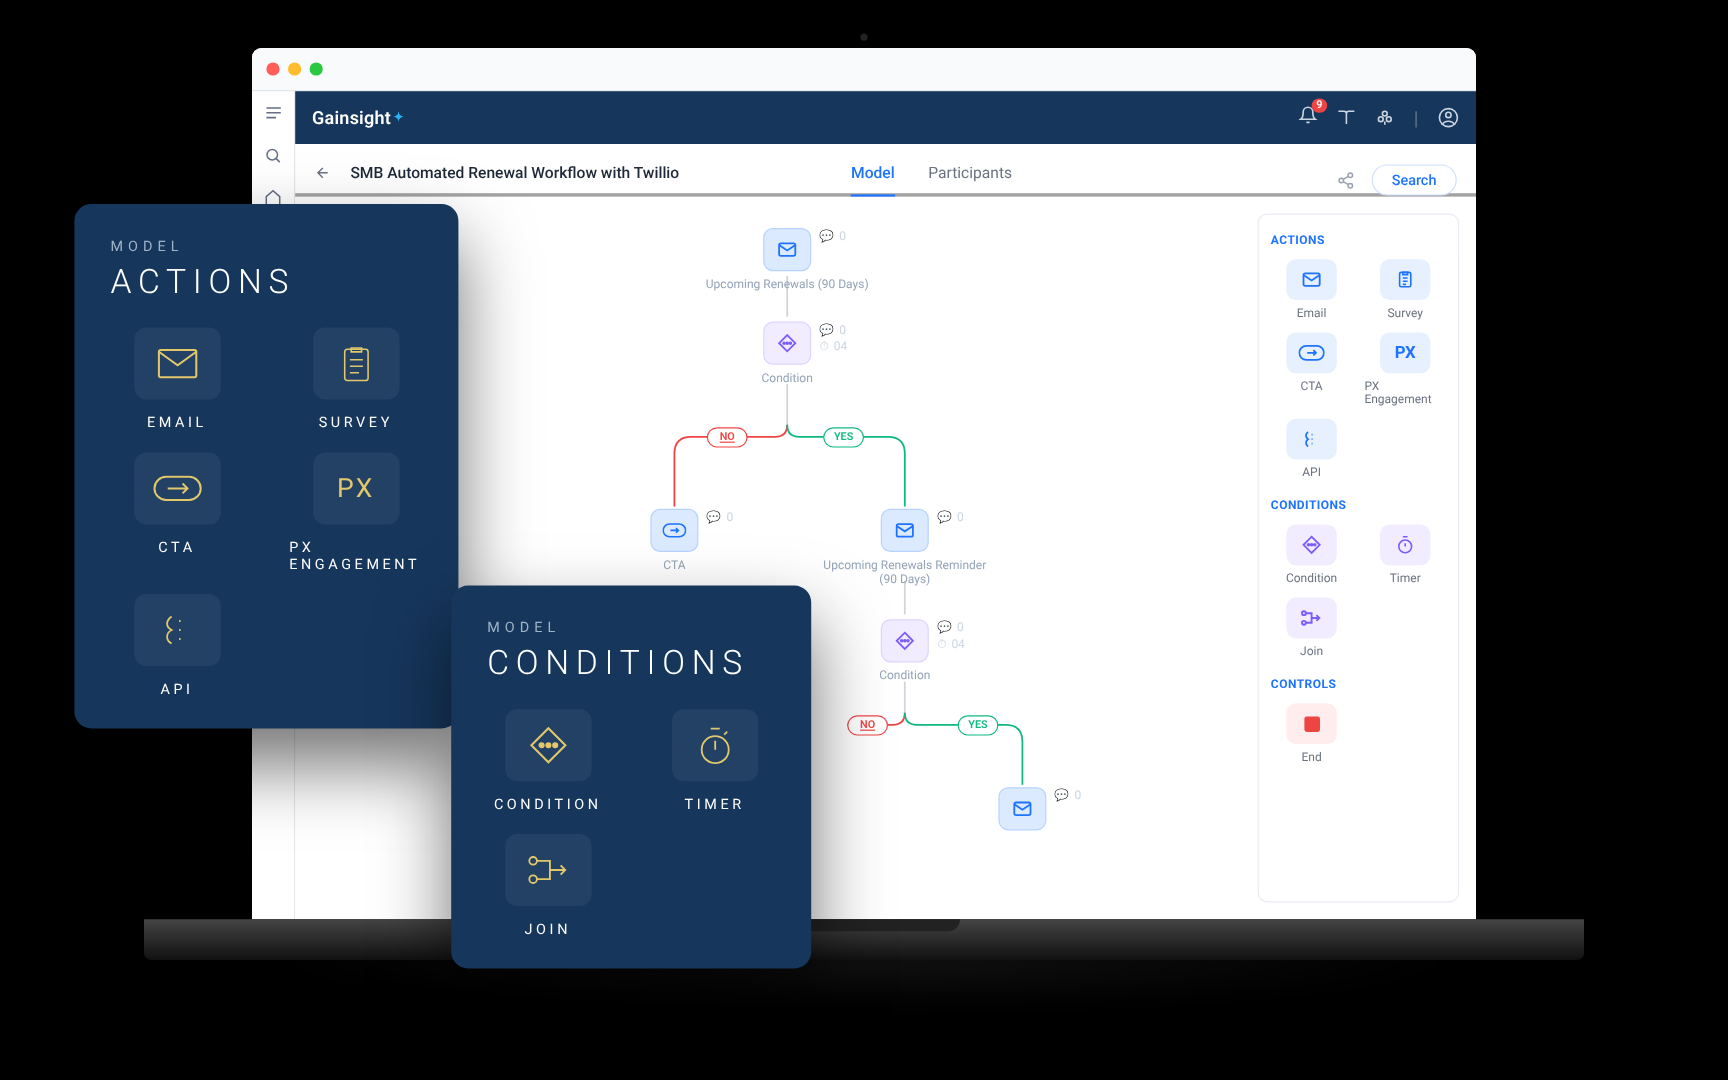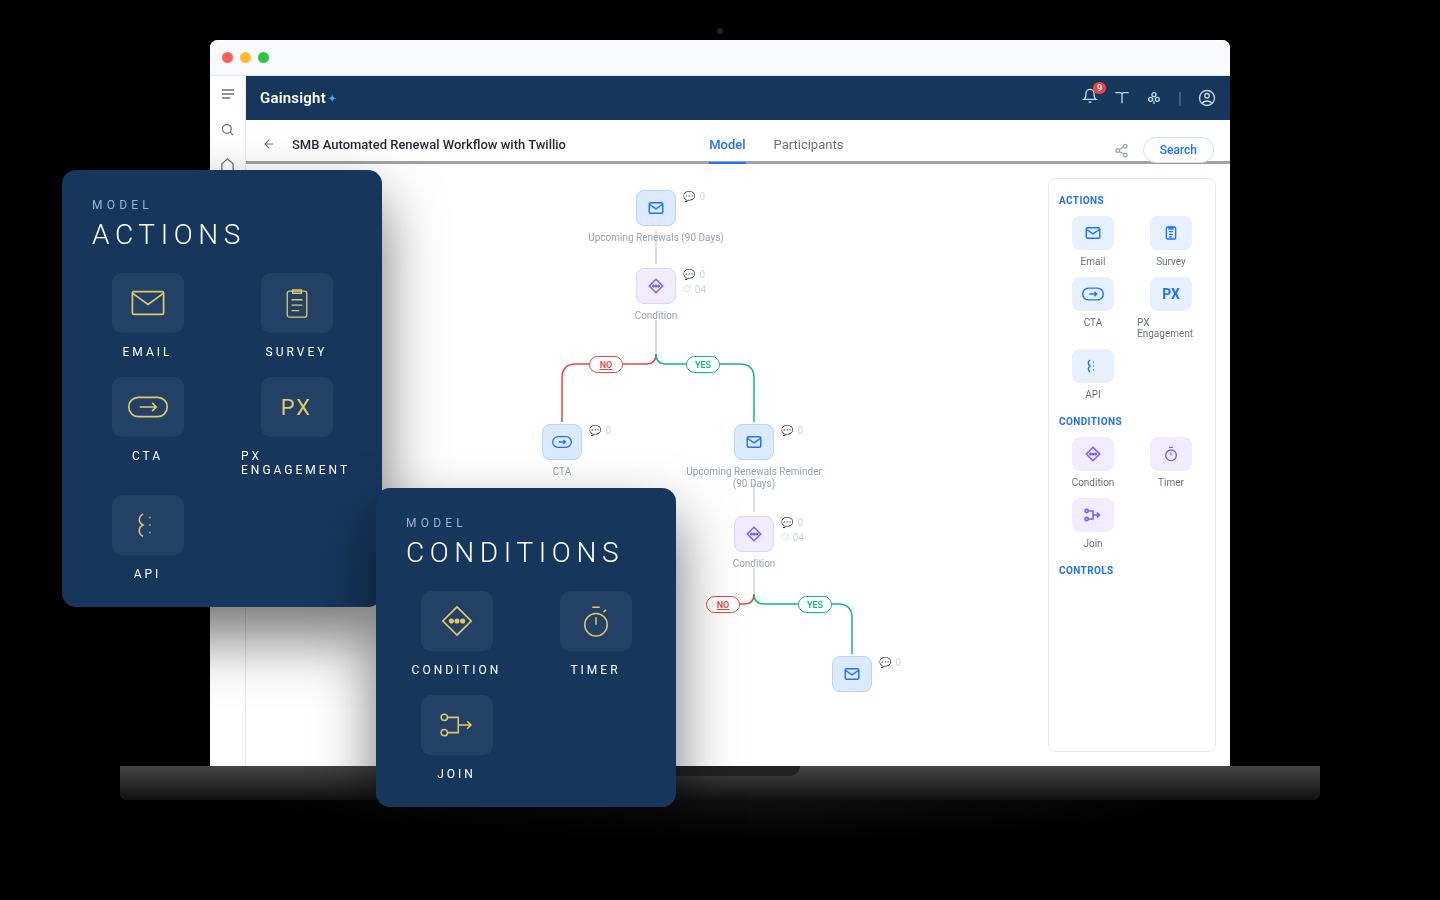--- a/index.html
+++ b/index.html
@@ -370,20 +370,28 @@
                         <circle cx="4" cy="5" r="2"></circle>
                         <circle cx="4" cy="15" r="2"></circle>
                         <path d="M6 5h6v10H6M12 10h8m-3-3 3 3-3 3"></path>
                       </svg>
                     </div>
                     <span>Join</span>
                   </div>
               </div>
 
               <div class="panel-section-title">CONTROLS</div>
+              <div class="panel-grid">
+                <div class="panel-item">
+                    <div class="panel-chip chip-red">
+                      <div class="end-square"></div>
+                    </div>
+                    <span>End</span>
+                  </div>
+              </div>
             </div>
           </div>
 
         </div>
       </div>
     </div>
   </div>
   <div class="laptop-base">
       <div class="laptop-notch"></div>
     </div>

